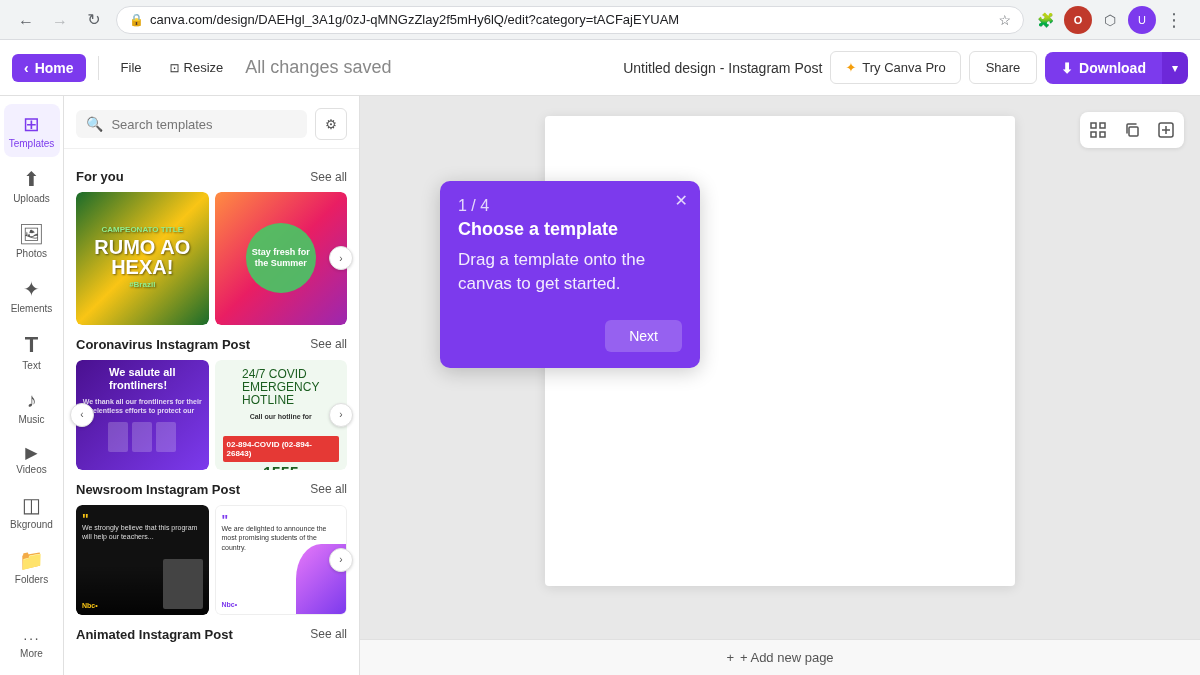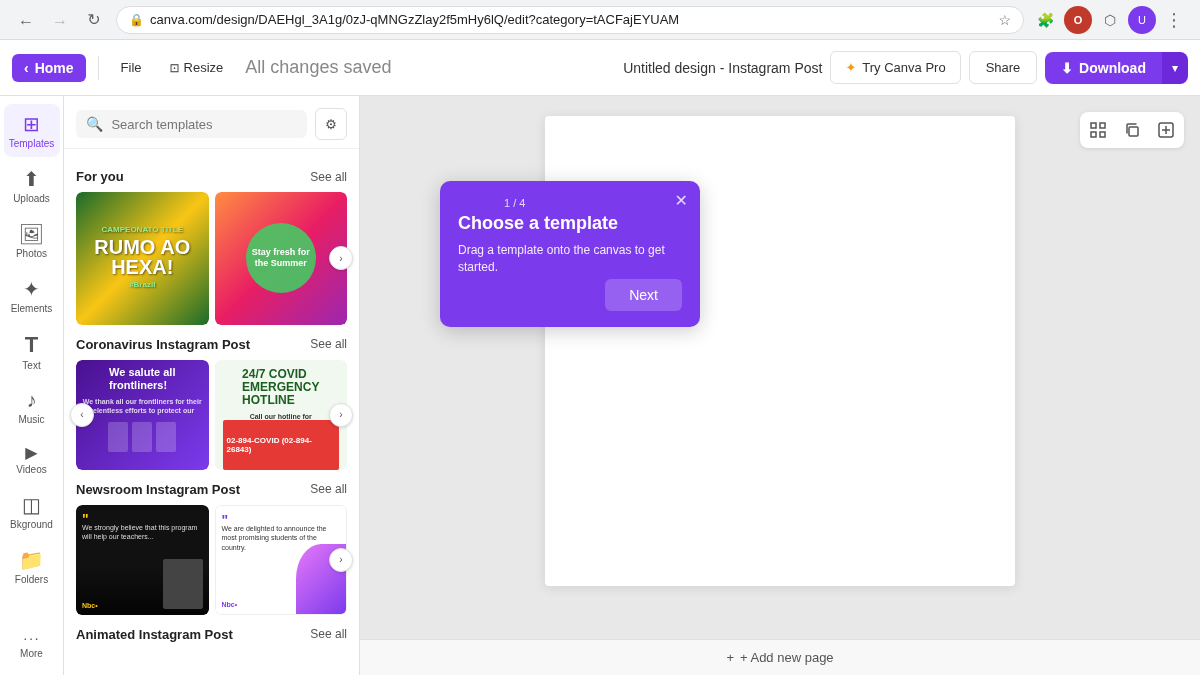--- a/index.html
+++ b/index.html
@@ -363,23 +363,23 @@
       position: absolute;
       top: 10px;
       right: 12px;
       background: transparent;
       border: none;
       color: white;
       cursor: pointer;
       font-size: 16px;
       opacity: 0.8;
     }
-    .dialog-counter { font-size: 11px; opacity: 0.8; margin-bottom: 4px; margin-left: 46px; }
+    .dialog-counter { font-size: 16px; opacity: 0.8; margin-bottom: 4px; }
     .dialog-title { font-size: 18px; font-weight: 700; margin-bottom: 8px; }
-    .dialog-desc { font-size: 12px; opacity: 0.9; margin-bottom: 3px; line-height: 1.4; }
+    .dialog-desc { font-size: 17px; opacity: 0.9; margin-bottom: 24px; line-height: 1.4; }
     .dialog-next-btn {
       background: rgba(255,255,255,0.2);
       border: none;
       color: white;
       padding: 8px 24px;
       border-radius: 6px;
       cursor: pointer;
       font-size: 14px;
       font-weight: 500;
       float: right;
@@ -544,23 +544,23 @@
               <div style="font-size:7px; opacity:0.8;">relentless efforts to protect our</div>
               <div style="display:flex; margin-top:6px; gap:4px;">
                 <div style="width:20px; height:30px; background:rgba(255,255,255,0.2); border-radius:2px;"></div>
                 <div style="width:20px; height:30px; background:rgba(255,255,255,0.2); border-radius:2px;"></div>
                 <div style="width:20px; height:30px; background:rgba(255,255,255,0.2); border-radius:2px;"></div>
               </div>
             </div>
           </div>
           <div class="template-thumb">
             <div class="thumb-img thumb-covid2" style="height:110px; flex-direction:column; background:#f0f8f0; padding:8px;">
-              <div style="font-size:12px; font-weight:700; color:#1b5e20; line-height:1.1; margin-bottom:4px;">24/7 COVID<br>EMERGENCY<br>HOTLINE</div>
+              <div style="font-size:12px; font-weight:400; color:#1b5e20; line-height:1.1; margin-bottom:4px;">24/7 COVID<br>EMERGENCY<br>HOTLINE</div>
               <div style="font-size:7px; color:#333; margin-top:2px;">Call our hotline for</div>
-              <div style="background:#e53935; color:white; font-size:8px; font-weight:700; padding:16px 4px; border-radius:2px; margin-top:0;">02-894-COVID (02-894-26843)</div>
+              <div style="background:#e53935; color:white; font-size:8px; font-weight:700; padding:4px 4px; border-radius:2px; margin-top:16px;">02-894-COVID (02-894-26843)</div>
               <div style="font-size:16px; font-weight:800; color:#1b5e20; margin-top:3px;">1555</div>
             </div>
           </div>
           <button class="carousel-btn">›</button>
         </div>
 
         <div class="section-header">
           <span class="section-title">Newsroom Instagram Post</span>
           <span class="see-all">See all</span>
         </div>

